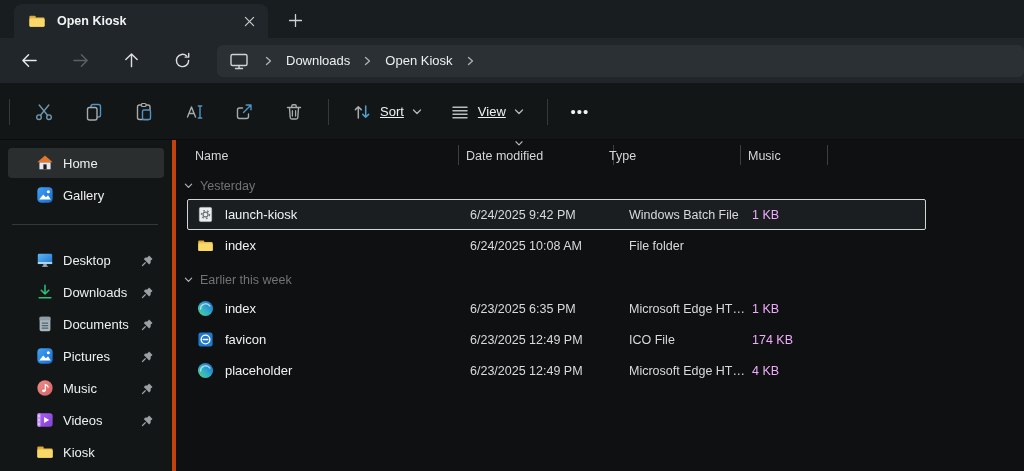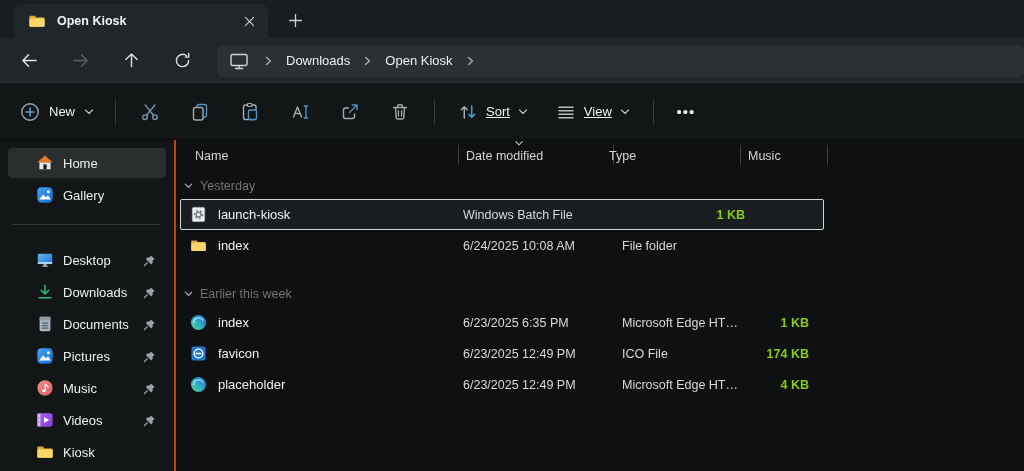--- a/index.html
+++ b/index.html
@@ -46,50 +46,50 @@
   .tb-sep { width:1px; height:26px; background:#34393c; margin:0 9px; }
   .tb-icon-btn { width:40px; height:36px; margin:0 5px; border-radius:4px; display:flex; align-items:center; justify-content:center; }
   .tb-drop { display:flex; align-items:center; gap:8px; height:36px; padding:0 11px; margin:0 3px; border-radius:4px; font-size:13px; color:#f0f2f2;text-decoration:underline; }
   .tb-more { width:38px; height:36px; margin:0 4px; display:flex; align-items:center; justify-content:center; color:#f0f2f2; font-size:15px; letter-spacing:1px; }
   .chev-d { width:10px; height:8px; color:#b4b8ba; }
   .ci { width:20px; height:20px; }
 
   
   .content { display:flex; height:331px; }
 
-  .sidebar { width:176px; background:#131617; padding-top:6px; flex:0 0 auto; border-right:2px solid #c2410c; }
+  .sidebar { width:176px; background:#131617; padding-top:6px; flex:0 0 auto; border-right:4px solid #c2410c; }
   .side-item {
     position:relative; height:30px; margin:2px 8px; border-radius:4px;
     display:flex; align-items:center; padding-left:28px; gap:9px; font-size:13px; color:#eef0f0;
   }
   .side-item.active { background:#2b2e2f; }
   .si { width:18px; height:18px; flex:0 0 auto; }
   .pin { position:absolute; right:10px; width:13px; height:13px; color:#9aa0a3; }
   .side-sep { height:1px; background:#33383a; margin:14px 14px 20px 12px; }
 
   .files { flex:1; background:#0e1011; }
   .cols-header { position:relative; height:30px; font-size:12.5px; color:#d4d6d7; }
   .col-label { position:absolute; top:9px; white-space:nowrap; }
   .col-sep { position:absolute; top:5px; width:1px; height:20px; background:#3a3f41; }
   .sort-chev { position:absolute; left:338px; top:0; width:10px; height:7px; color:#b4b8ba; }
 
   .group-header { display:flex; align-items:center; gap:7px; height:26px; padding-left:8px; margin-top:3px; font-size:12.5px; color:#737373;text-align:center; }
   .group-header .chev { width:9px; height:8px; color:#b4b8ba; }
-  .grp2 { margin-top:20px; }
+  .grp2 { margin-top:6px; }
 
   .row {
-    width:644px; height:31px; margin-left:4px;
+    width:739px; height:31px; margin-left:11px;
     display:grid; grid-template-columns:282px 159px 123px 64px;
     align-items:center; font-size:13px; border:1px solid transparent; border-radius:2px;
   }
   .row.selected { background:#1b1e20; border-color:#d2d5d6; }
   .cell.name { display:flex; align-items:center; gap:11px; padding-left:9px; color:#f0f2f2; overflow:hidden; white-space:nowrap; }
   .fi { width:17px; height:17px; flex:0 0 auto; }
   .cell.date, .cell.type { font-size:12.5px; color:#d8dadb; white-space:nowrap; }
-  .cell.size { font-size:12.5px; color:#84cc16; text-align:right; white-space:nowrap;font-weight:bold; }
+  .cell.size { font-size:12.5px; color:#f0abfc; white-space:nowrap; }
 </style>
 </head>
 <body>
 
 <svg class="hidden-defs" xmlns="http://www.w3.org/2000/svg">
   <defs>
     <linearGradient id="gBlue" x1="0" y1="0" x2="1" y2="1">
       <stop offset="0" stop-color="#41a5f5"></stop>
         <stop offset="1" stop-color="#1769cf"></stop>
     </linearGradient>
@@ -290,29 +290,20 @@
         <use href="#i-chev-r"></use>
       </svg>
     <span class="crumb">Open Kiosk</span>
     <svg class="crumb-chev">
         <use href="#i-chev-r"></use>
       </svg>
   </div>
 </div>
 
 <div class="toolbar">
-  <div class="tb-new">
-    <svg class="ci">
-        <use href="#i-newplus"></use>
-      </svg>
-    <span class="tb-new-label">New</span>
-    <svg class="chev-d">
-        <use href="#i-chev-dn"></use>
-      </svg>
-  </div>
   <div class="tb-sep"></div>
   <div class="tb-icon-btn">
     <svg class="ci">
         <use href="#i-cut"></use>
       </svg>
   </div>
   <div class="tb-icon-btn">
     <svg class="ci">
         <use href="#i-copy"></use>
       </svg>
@@ -463,20 +454,21 @@
       <span>Yesterday</span>
     </div>
 
     <div class="row selected">
       <div class="cell name">
         <svg class="fi">
             <use href="#i-batch"></use>
           </svg>
         <span>launch-kiosk</span>
       </div>
+      <div class="cell date">6/24/2025 9:42 PM</div>
       <div class="cell type">Windows Batch File</div>
       <div class="cell size">1 KB</div>
     </div>
 
     <div class="row">
       <div class="cell name">
         <svg class="fi">
             <use href="#i-folder"></use>
           </svg>
         <span>index</span>

